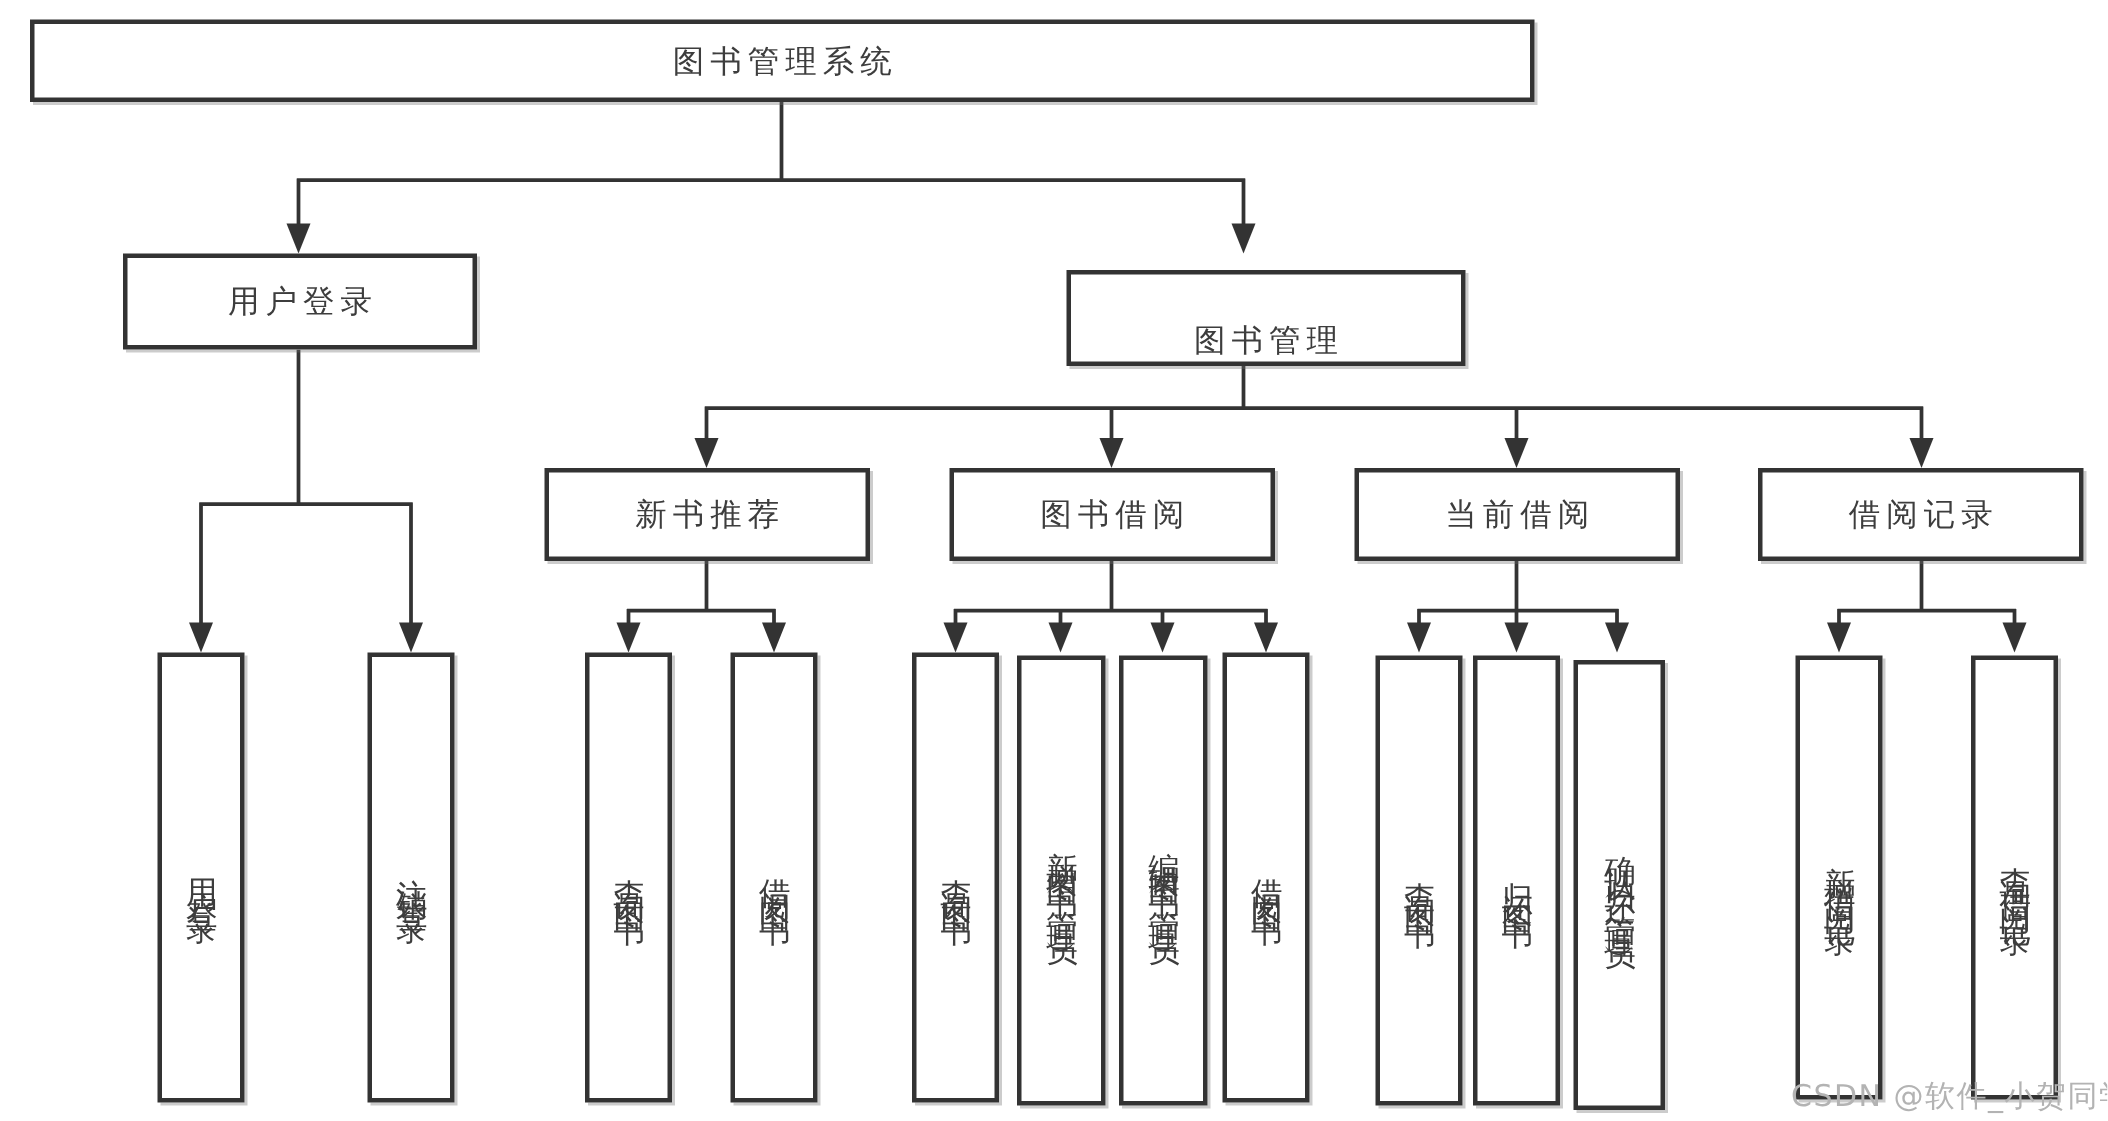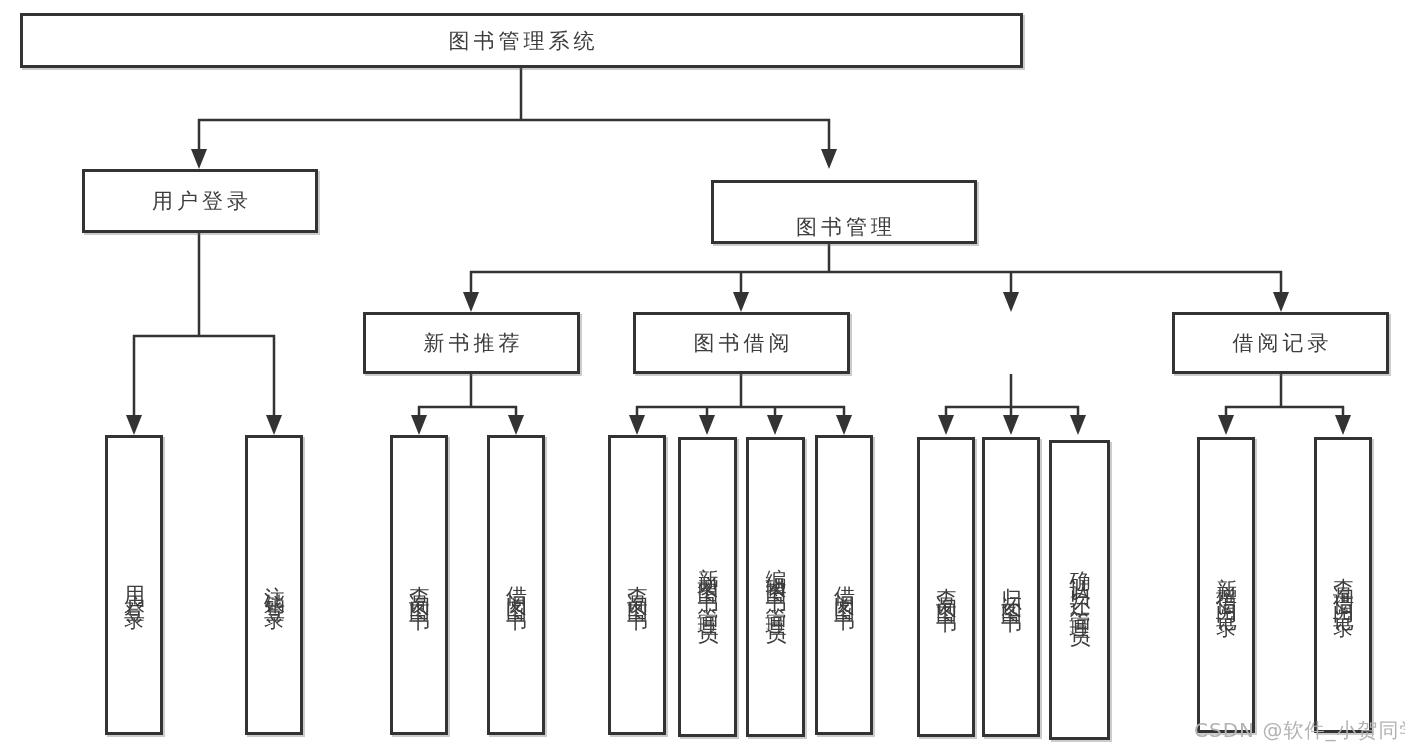--- a/index.html
+++ b/index.html
@@ -130,20 +130,23 @@
   <div class="node" style="left:711px; top:180px; width:266px; height:64px;align-items:flex-end;">
     <span class="hlabel">图书管理</span>
   </div>
 
   <div class="node" style="left:363px; top:312px; width:217px; height:62px;">
     <span class="hlabel">新书推荐</span>
   </div>
   <div class="node" style="left:633px; top:312px; width:217px; height:62px;justify-content:center;">
     <span class="hlabel">图书借阅</span>
   </div>
+  <div class="node" style="left:903px; top:312px; width:217px; height:62px;">
+    <span class="hlabel">当前借阅</span>
+  </div>
   <div class="node" style="left:1172px; top:312px; width:217px; height:62px;">
     <span class="hlabel">借阅记录</span>
   </div>
 
   <div class="node leaf" style="left:105px; top:435px; width:58px; height:300px;">
     <span class="vlabel">用户登录</span>
   </div>
   <div class="node leaf" style="left:245px; top:435px; width:58px; height:300px;">
     <span class="vlabel">注销登录</span>
   </div>

